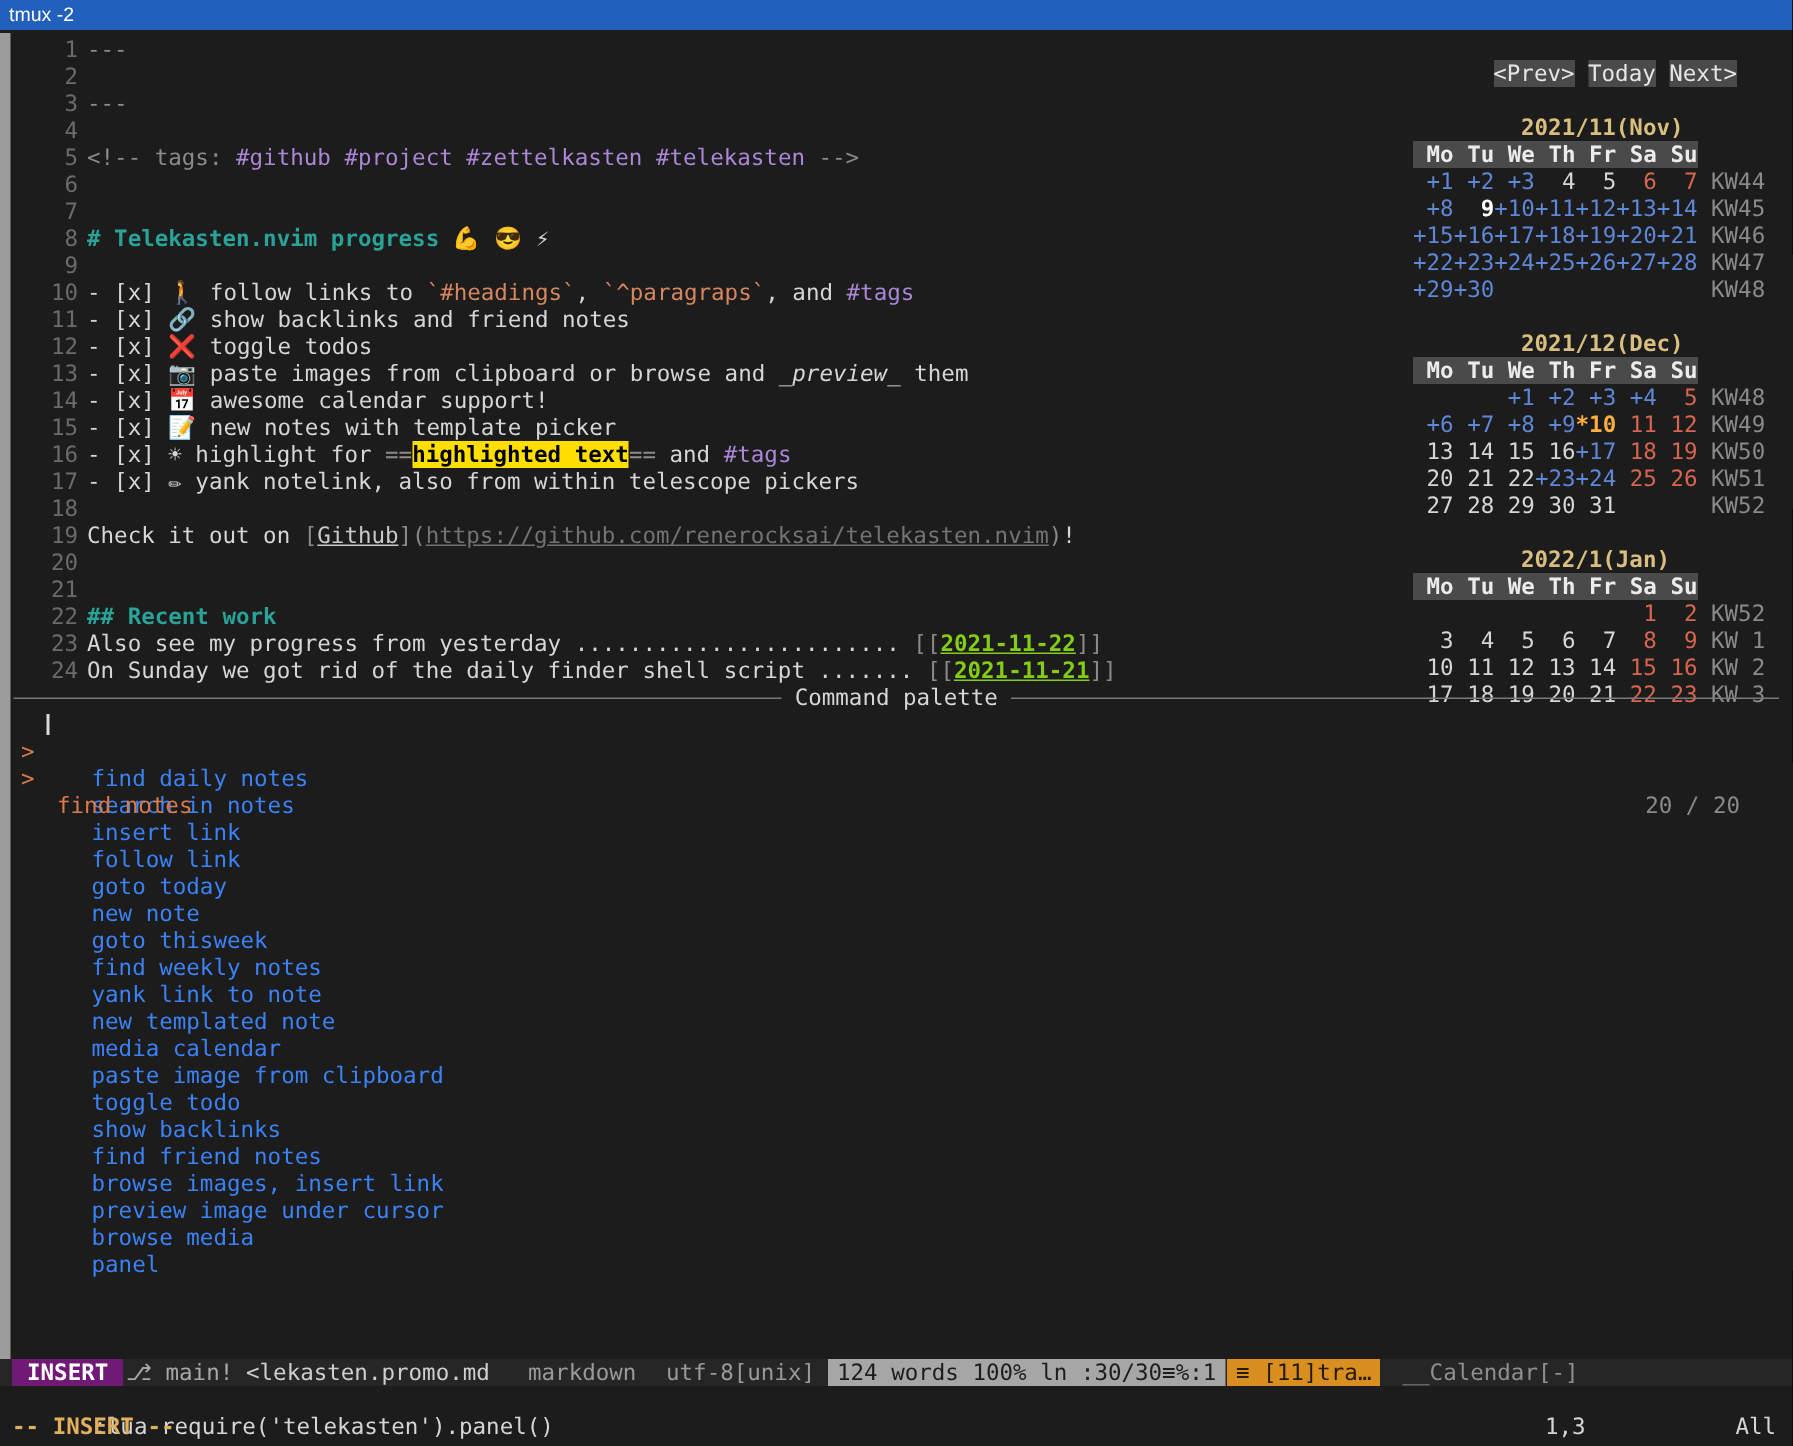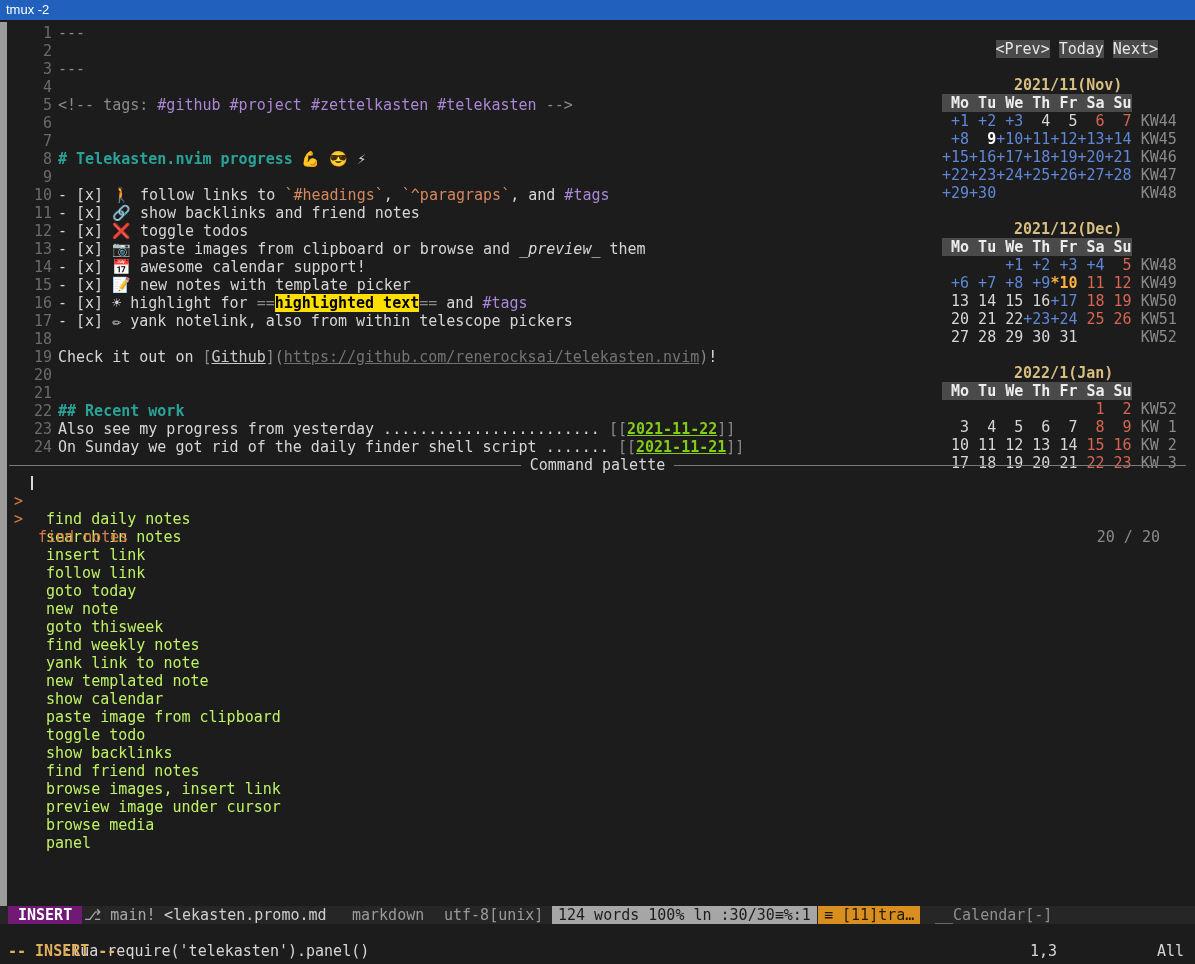--- a/index.html
+++ b/index.html
@@ -52,21 +52,21 @@
   .palette { position:absolute; left:0; top:436px; width:1195px; }
   .pal-sep { height:18px; display:flex; align-items:center; padding:0 9px; color:#d6d6d6; }
   .pal-sep .line { flex:1; height:0; border-top:1px solid #7a7a7a; }
   .pal-sep .pal-title { padding:0 9px; }
   .pal-row { height:18px; position:relative; white-space:pre; }
   .prompt-caret { position:absolute; left:14px; color:#dc7a4a; }
   .cursorbeam { position:absolute; left:31px; top:2px; width:2px; height:14px; background:#d8d8d8; }
   .counter { position:absolute; right:35px; color:#8a8a8a; }
   .sel-caret { position:absolute; left:14px; color:#dc7a4a; }
   .sel-label { position:absolute; left:38px; color:#dc7a4a; }
-  .pal-item { height:18px; padding-left:46px; color:#bef264; white-space:pre; }
+  .pal-item { height:18px; padding-left:28px; color:#3b82f6; white-space:pre;margin-left:33px; }
 
   
   .statusline { position:absolute; left:0; top:886px; width:1195px; height:18px; background:#262626; }
   .seg { position:absolute; top:0; height:18px; line-height:18px; white-space:pre; }
   .seg-mode { left:8px; background:#701a75; color:#fff; font-weight:bold; padding:0 10px; }
   .seg-git { left:84px; color:#a8a8a8; }
   .seg-filename { left:164px; color:#cfcfcf; }
   .seg-filetype { left:352px; color:#9a9a9a; }
   .seg-encoding { left:444px; color:#9a9a9a; }
   .seg-stats { left:552px; background:#a6a6a6; color:#1c1c1c; padding:0 6px; }
@@ -134,21 +134,21 @@
           <div class="pal-item">find daily notes</div>
           <div class="pal-item">search in notes</div>
           <div class="pal-item">insert link</div>
           <div class="pal-item">follow link</div>
           <div class="pal-item">goto today</div>
           <div class="pal-item">new note</div>
           <div class="pal-item">goto thisweek</div>
           <div class="pal-item">find weekly notes</div>
           <div class="pal-item">yank link to note</div>
           <div class="pal-item">new templated note</div>
-          <div class="pal-item">show calendar</div>
+          <div class="pal-item">media calendar</div>
           <div class="pal-item">paste image from clipboard</div>
           <div class="pal-item">toggle todo</div>
           <div class="pal-item">show backlinks</div>
           <div class="pal-item">find friend notes</div>
           <div class="pal-item">browse images, insert link</div>
           <div class="pal-item">preview image under cursor</div>
           <div class="pal-item">browse media</div>
           <div class="pal-item">panel</div>
         </div>
     </div>

